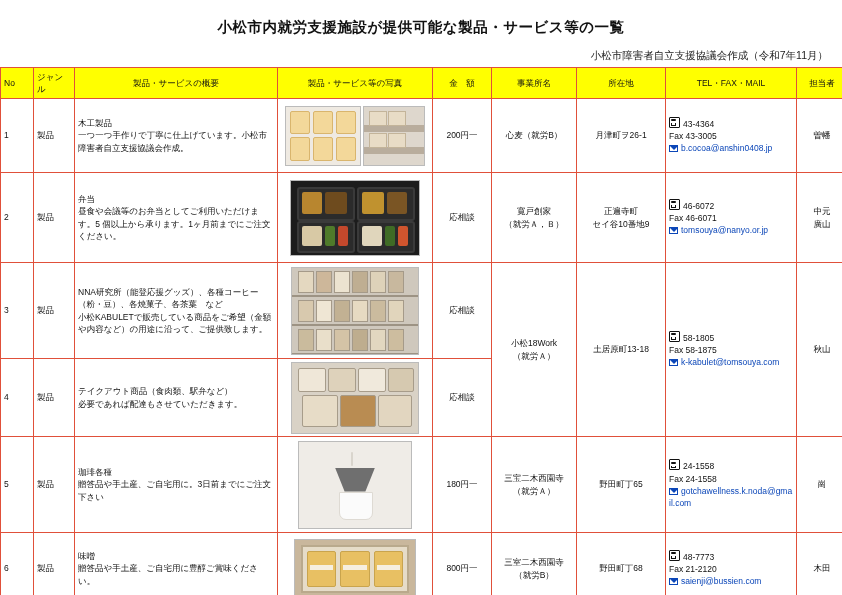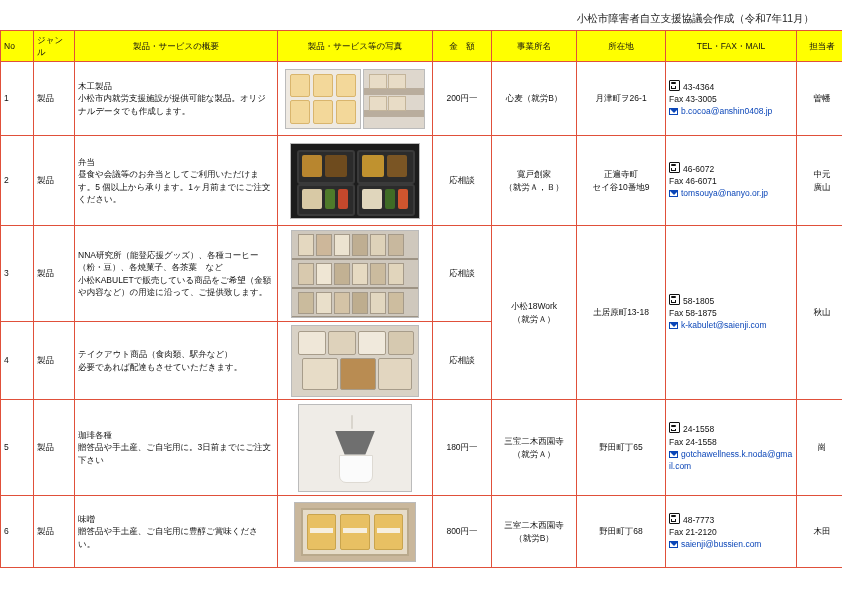--- a/index.html
+++ b/index.html
@@ -25,21 +25,21 @@
     font-size: 14.5px;
     font-weight: bold;
     letter-spacing: 0.5px;
     padding-top: 18px;
     color: #111;
   }
   .doc-subtitle {
     text-align: right;
     font-size: 10.5px;
     color: #222;
-    padding-right: 28px;
+    padding-right: 14px;
     padding-top: 12px;
     padding-bottom: 4px;
   }
   table.main {
     border-collapse: collapse;
     table-layout: fixed;
     width: 794px;
     margin: 0 auto;
     border: 1px solid #d43f2a;
   }
@@ -210,20 +210,21 @@
     content: "";
     position: absolute; left: 2px; right: 2px; top: 40%; height: 5px;
     background: #f6efe0;
   }
 </style>
 </head>
 <body>
 
 <div class="page">
 
+  <div class="doc-title">小松市内就労支援施設が提供可能な製品・サービス等の一覧</div>
   <div class="doc-subtitle">小松市障害者自立支援協議会作成（令和7年11月）</div>
 
   <table class="main">
     <thead>
       <tr>
         <th class="c-no">No</th>
         <th class="c-genre">ジャンル</th>
         <th class="c-outline">製品・サービスの概要</th>
         <th class="c-photo">製品・サービス等の写真</th>
         <th class="c-price">金　額</th>
@@ -233,21 +234,21 @@
         <th class="c-person">担当者</th>
       </tr>
     </thead>
     <tbody>
 
       <tr style="height:74px">
         <td class="c-no">1</td>
         <td class="c-genre">製品</td>
         <td class="outline">
           <div>木工製品</div>
-          <div>小松市内就労支援施設が提供可能な製品。オリジナルデータでも作成します。</div>
+          <div>一つ一つ手作りで丁寧に仕上げています。小松市障害者自立支援協議会作成。</div>
         </td>
         <td class="c-photo">
           <div class="photo-wrap">
             <div class="ph ph1a">
               <div class="cookiegrid">
                   <span></span>
                   <span></span>
                   <span></span>
                   <span></span>
                   <span></span>
@@ -357,21 +358,21 @@
             </div>
           </div>
         </td>
         <td class="c-price">応相談</td>
         <td class="c-office" rowspan="2" style="white-space:pre-line">小松18Work
 （就労Ａ）</td>
         <td class="c-addr" rowspan="2">土居原町13-18</td>
         <td class="contact" rowspan="2">
           <div class="contact-line"><span class="tel-icon"></span><span>58-1805</span></div>
           <div class="contact-line">Fax 58-1875</div>
-          <div class="mailline"><span class="mail-icon"></span><span>k-kabulet@saienji.com</span></div>
+          <div class="mailline"><span class="mail-icon"></span><span>k-kabulet@tomsouya.com</span></div>
         </td>
         <td class="c-person" rowspan="2">秋山</td>
       </tr>
 
       <tr style="height:78px">
         <td class="c-no">4</td>
         <td class="c-genre">製品</td>
         <td class="outline">
           <div>テイクアウト商品（食肉類、駅弁など）</div>
           <div>必要であれば配達もさせていただきます。</div>

